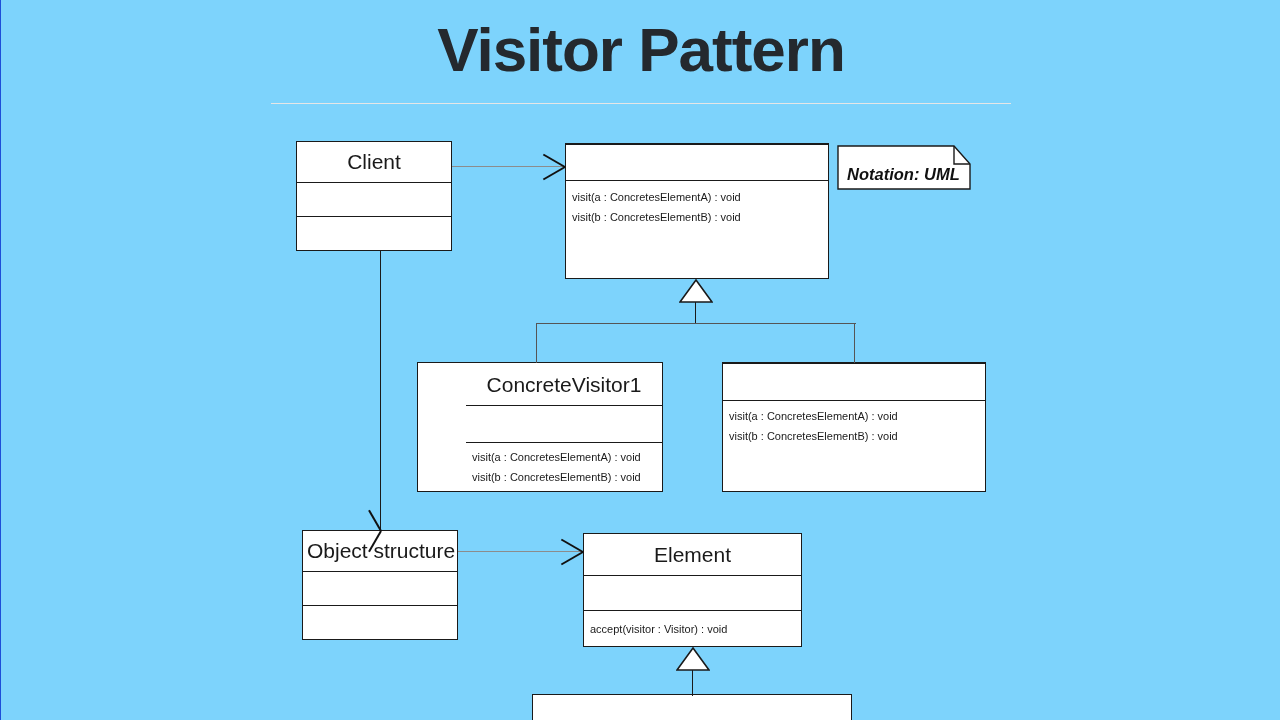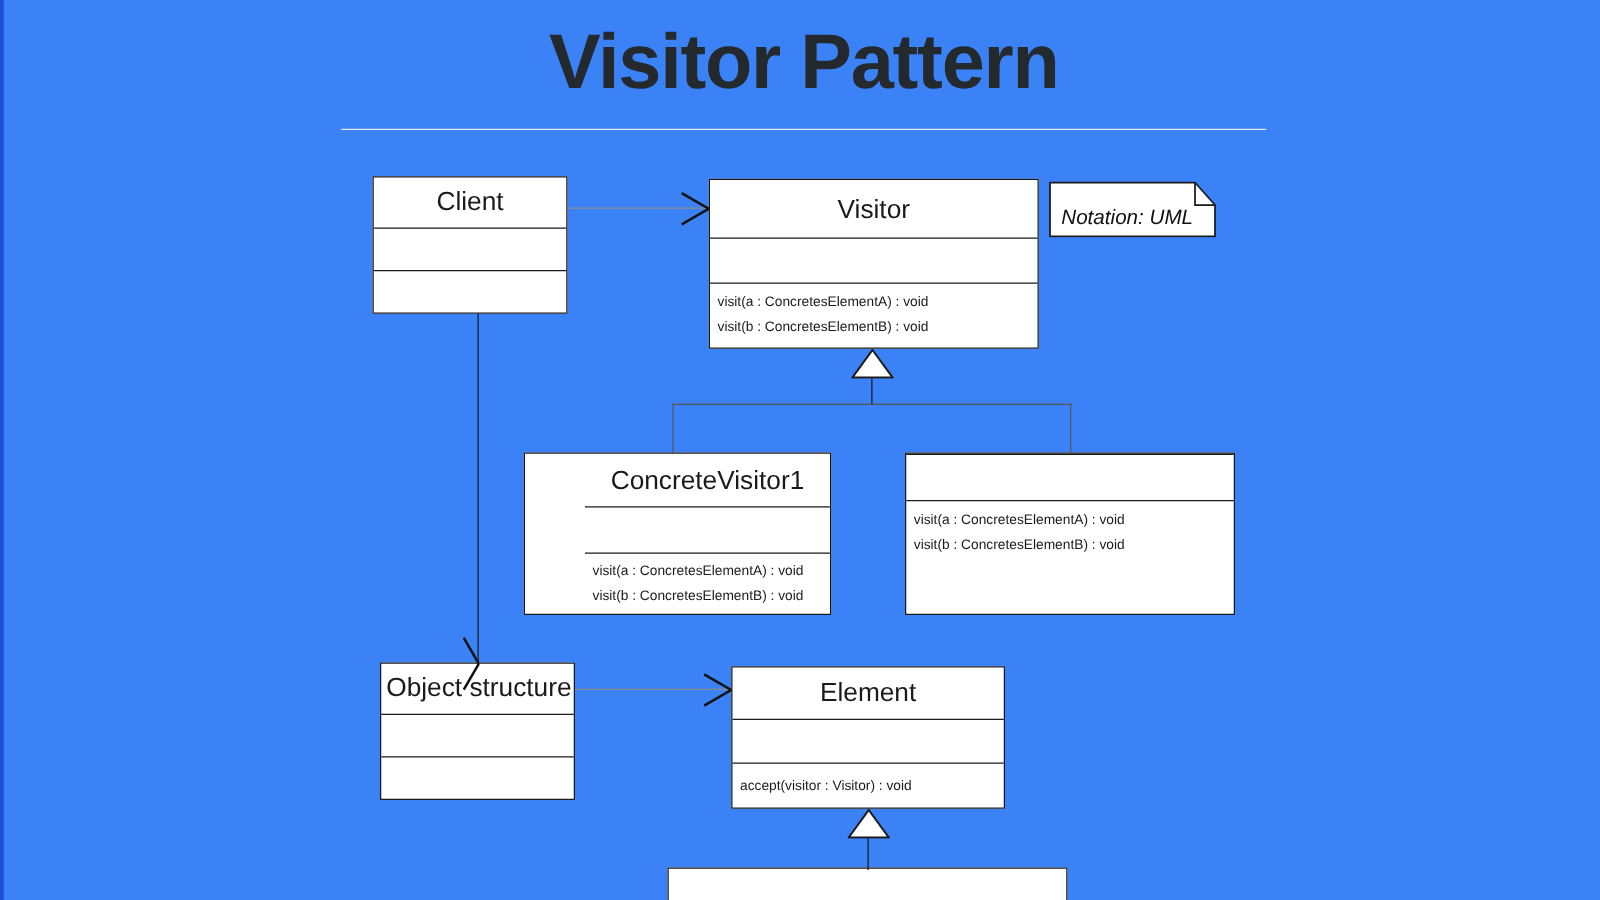--- a/index.html
+++ b/index.html
@@ -13,22 +13,22 @@
     position: relative;
     overflow: hidden;
     font-family: "Liberation Sans", sans-serif;
     color: #111111;
   }
   #page {
     position: absolute;
     left: 0; top: 0;
     width: 1280px;
     height: 720px;
-    background: #3b82f6;
-    border-left: 3px solid #1d4ed8;
+    background: #7dd3fc;
+    border-left: 1px solid #1d4ed8;
     box-sizing: border-box;
   }
 
   
   .title {
     position: absolute;
     left: 0;
     top: 14px;
     width: 1280px;
     text-align: center;
@@ -159,40 +159,37 @@
   }
 </style>
 </head>
 <body>
 
 <div id="page">
 
   <div class="title">Visitor Pattern</div>
   <div class="title-rule"></div>
 
-  <div class="note" style="left:836px; top:145px; width:134px; height:43px;">
+  <div class="note" style="left:836px; top:145px; width:134px; height:43px;font-weight:bold;">
     <svg width="134" height="45" viewBox="0 0 134 45">
       <path d="M1,1 L117,1 L133,19 L133,44 L1,44 Z" fill="#ffffff" stroke="#1a1a1a" stroke-width="1.4"></path>
       <path d="M117,1 L117,19 L133,19" fill="none" stroke="#1a1a1a" stroke-width="1.4"></path>
     </svg>
     <div class="note-text">Notation: UML</div>
   </div>
 
   <div class="umlbox" style="left:295px; top:141px; width:156px; height:110px;">
     <div class="comp" style="height:40px;">
       <div class="cls-name">Client</div>
     </div>
     <div class="comp comp-div" style="height:34px;"></div>
     <div class="comp comp-div" style="height:34px;"></div>
   </div>
 
   <div class="umlbox" style="left:564px; top:143px; width:264px; height:136px;">
-    <div class="comp" style="height:47px;">
-      <div class="cls-name">Visitor</div>
-    </div>
     <div class="comp comp-div" style="height:36px;"></div>
     <div class="comp comp-div" style="height:53px; justify-content:center;">
       <div class="member">visit(a : ConcretesElementA) : void</div>
       <div class="member">visit(b : ConcretesElementB) : void</div>
     </div>
   </div>
 
   <div class="umlbox" style="left:416px; top:362px; width:246px; height:130px;padding-left:48px;">
     <div class="comp" style="height:43px;">
       <div class="cls-name">ConcreteVisitor1</div>

